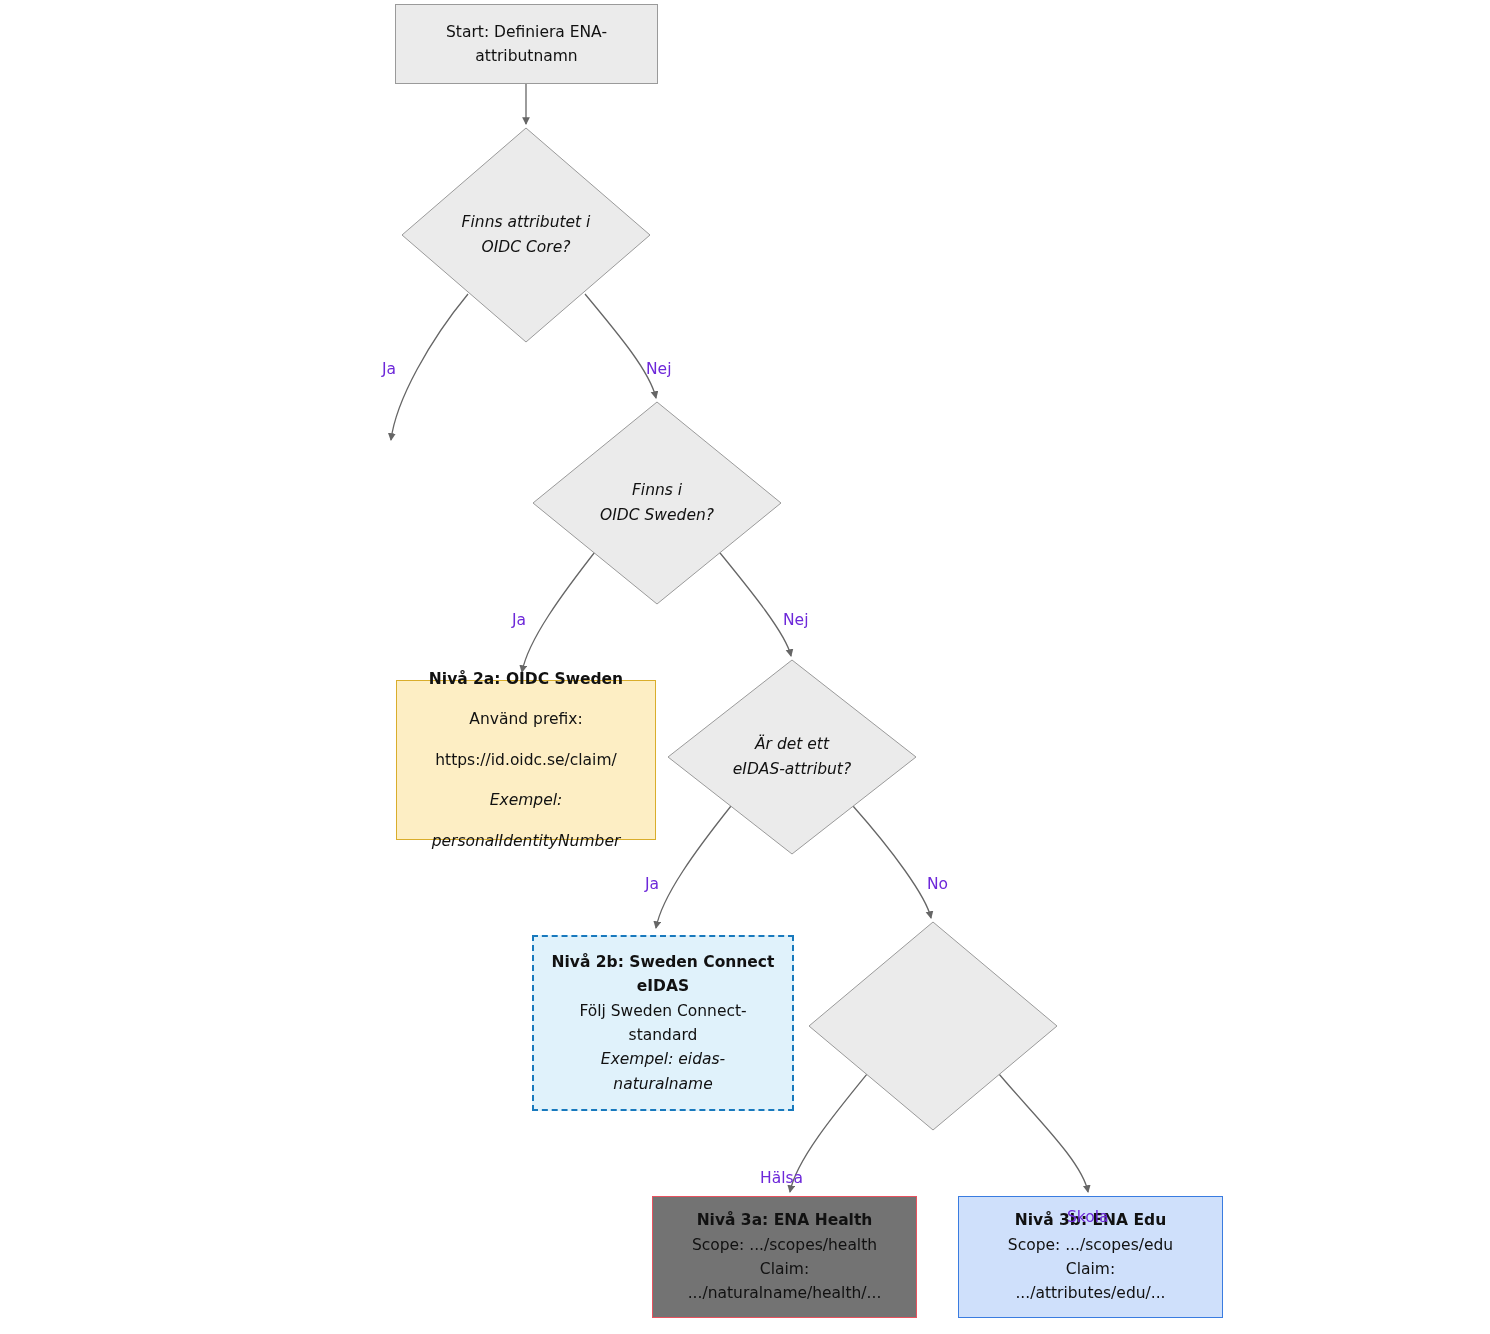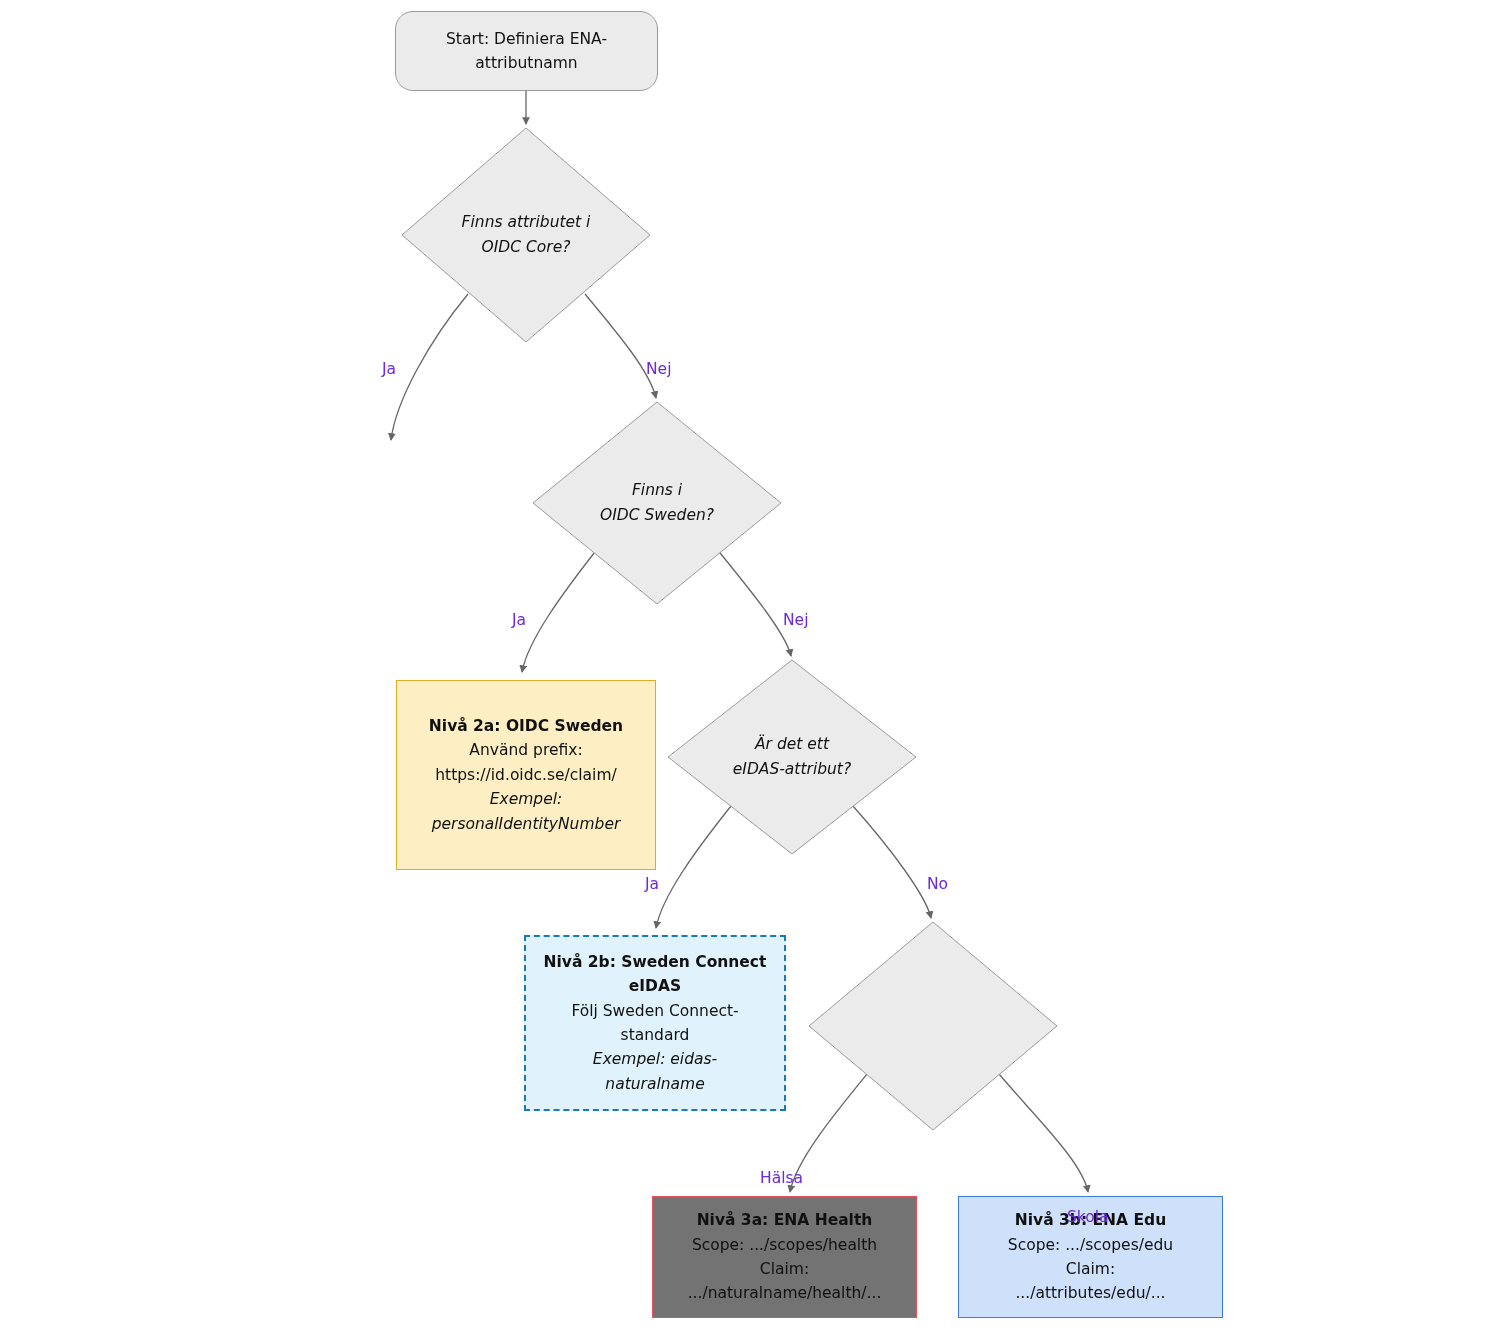--- a/index.html
+++ b/index.html
@@ -42,20 +42,21 @@
   .rect {
     border: 1px solid #9a9a9a;
     background: #ebebeb;
     padding: 6px 10px;
   }
   .rect.green  { background: #d6ecd6; border-color: #73bb79; }
   .rect.yellow { background: #fdeec4; border-color: #d9ad2b; }
   .rect.dashed-blue {
     background: #e0f2fb;
     border: 2px dashed #1879bd;
+    margin-left: 8px;
   }
   .rect.pink   { background: #737373; border-color: #e8525f; }
   .rect.blue   { background: #cfe0fb; border-color: #3a7ce0; }
 
   
   .diamond-wrap {
     position: absolute;
   }
   .diamond-label {
     position: absolute;
@@ -115,41 +116,41 @@
 
     <polygon points="526,128 650,235 526,342 402,235" fill="#ebebeb" stroke="#9a9a9a" stroke-width="1"></polygon>
 
     <polygon points="657,402 781,503 657,604 533,503" fill="#ebebeb" stroke="#9a9a9a" stroke-width="1"></polygon>
 
     <polygon points="792,660 916,757 792,854 668,757" fill="#ebebeb" stroke="#9a9a9a" stroke-width="1"></polygon>
 
     <polygon points="933,922 1057,1026 933,1130 809,1026" fill="#ebebeb" stroke="#9a9a9a" stroke-width="1"></polygon>
   </svg>
 
-  <div class="node rect" style="left:395px; top:11px; width:263px; height:80px;border-radius:18px;">
+  <div class="node rect" style="left:395px; top:4px; width:263px; height:80px;">
     <span class="line">Start: Definiera ENA-</span>
     <span class="line">attributnamn</span>
   </div>
 
   <div class="diamond-wrap" style="left:402px; top:128px; width:248px; height:214px;">
     <div class="diamond-label">
       <span class="line">Finns attributet i</span>
       <span class="line">OIDC Core?</span>
     </div>
   </div>
 
 
   <div class="diamond-wrap" style="left:533px; top:402px; width:248px; height:202px;">
     <div class="diamond-label">
       <span class="line">Finns i</span>
       <span class="line">OIDC Sweden?</span>
     </div>
   </div>
 
-  <div class="node rect yellow" style="left:396px; top:680px; width:260px; height:190px;">
+  <div class="node rect yellow" style="left:396px; top:680px; width:260px; height:160px;gap:16px;">
     <span class="line bold">Nivå 2a: OIDC Sweden</span>
     <span class="line">Använd prefix:</span>
     <span class="line">https://id.oidc.se/claim/</span>
     <span class="line italic">Exempel:</span>
     <span class="line italic">personalIdentityNumber</span>
   </div>
 
   <div class="diamond-wrap" style="left:668px; top:660px; width:248px; height:194px;">
     <div class="diamond-label">
       <span class="line">Är det ett</span>

